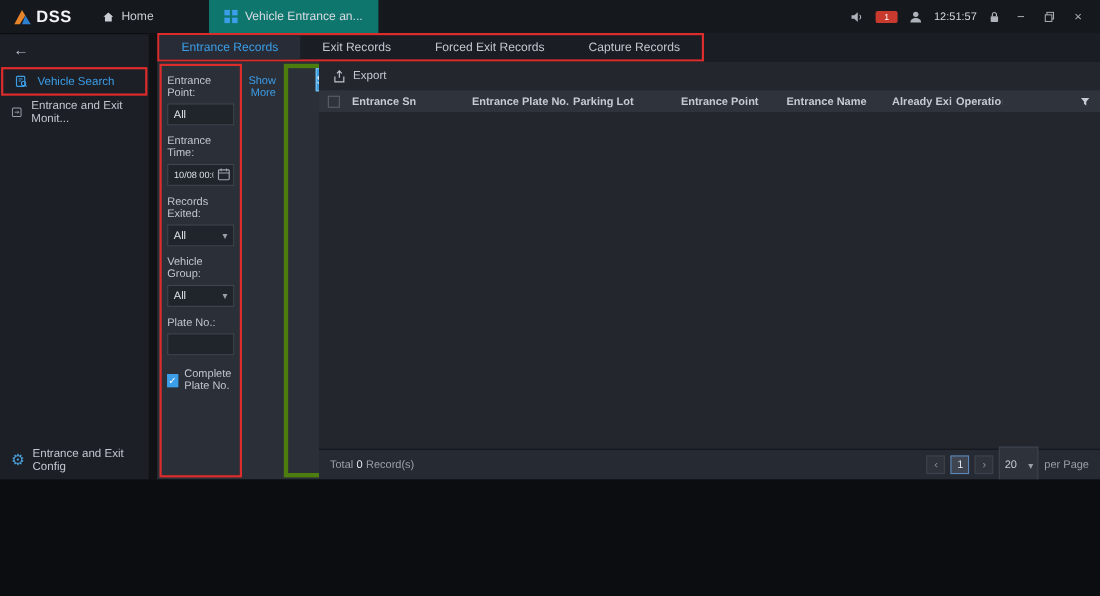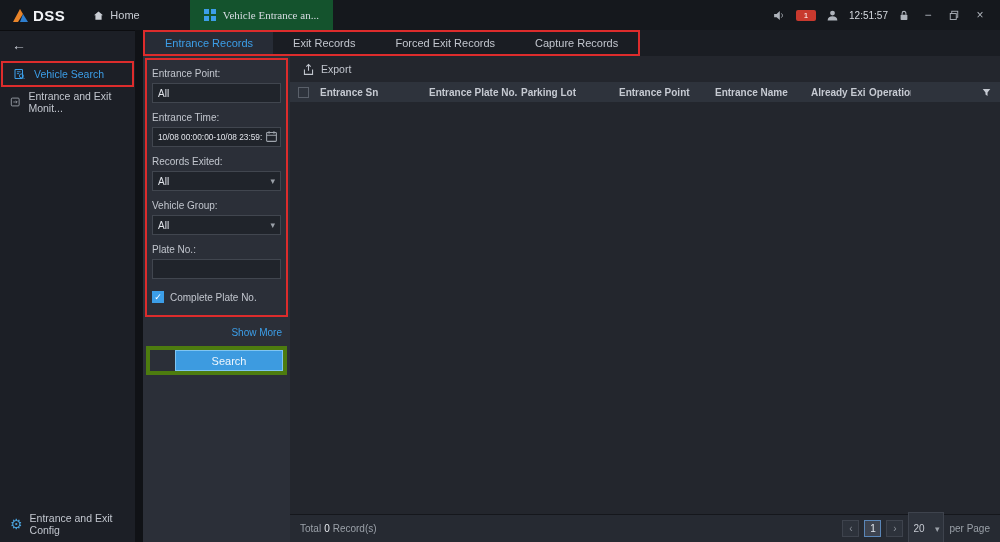--- a/index.html
+++ b/index.html
@@ -1,27 +1,27 @@
 <!DOCTYPE html>
 <html><head>
 <meta charset="utf-8">
 <style>
   * { margin:0; padding:0; box-sizing:border-box; }
   html,body { background:#0c0d10; }
   .app {
-    position:relative; width:1000px; height:542px; overflow:hidden;
+    position:relative; width:1000px; height:436px; overflow:hidden;
     font-family:"Liberation Sans", sans-serif; color:#c6cad2; background:#23262d;
     font-size:11px;
   }
   
   .topbar { height:30px; background:#15181d; display:flex; align-items:center; }
   .logo { display:flex; align-items:center; gap:4px; padding:0 12px; }
   .logo-text { color:#f2f4f7; font-weight:bold; font-size:15px; letter-spacing:.5px; }
   .top-home { display:flex; align-items:center; gap:6px; padding:0 16px; color:#c9cdd4; margin-right:34px; }
-  .top-tab-active { height:30px; display:flex; align-items:center; gap:7px; padding:0 14px; background:#14532d; color:#d8dce3;font-family:Liberation Serif, serif; }
+  .top-tab-active { height:30px; display:flex; align-items:center; gap:7px; padding:0 14px; background:#0f766e; color:#d8dce3; }
   .grid-icon { display:grid; grid-template-columns:5px 5px; grid-gap:2px; }
   .grid-icon span { width:5px; height:5px; background:#3c9ee8; display:block; }
   .top-spacer { flex:1; }
   .top-right { display:flex; align-items:center; gap:10px; padding-right:12px; color:#aeb3bb; }
   .alarm-badge { min-width:20px; height:11px; background:#c8392e; border-radius:2px; color:#fff;
     font-size:8px; display:flex; align-items:center; justify-content:center; padding:0 4px; }
   .time { color:#d6dae0; font-size:10px; }
   .winbtn { width:16px; text-align:center; font-size:12px; color:#aeb3bb; cursor:default; }
   
   .sidebar { position:absolute; top:30px; left:0; width:135px; bottom:0; background:#1c1f26; border-top:1px solid #0c0d10; }
@@ -31,21 +31,21 @@
   .side-bottom { position:absolute; bottom:6px; left:0; right:0; display:flex; align-items:center; gap:7px; padding:0 10px; font-size:10.5px; color:#c2c6ce; }
   .gear-glyph { color:#4a9fd8; font-size:14px; }
   
   .content { position:absolute; top:30px; left:135px; right:0; bottom:0; background:#101216; padding-left:8px; display:flex; flex-direction:column; }
   .content-top { height:26px; display:flex; background:#1a1d23; }
   .tabs { display:flex; border:2px solid #dd2c2c; }
   .tab { padding:0 20px; display:flex; align-items:center; color:#c2c6ce; }
   .tab.active { background:#272c36; color:#3c9ee8; }
   .content-body { flex:1; display:flex; min-height:0; }
   
-  .filter-panel { width:147px; background:#2b2f38; display:flex; flex-direction:column; padding:2px; }
+  .filter-panel { width:147px; background:#2b2f38; display:flex; flex-direction:row; padding:2px; }
   .filter-box { border:2px solid #dd2c2c; padding:6px 5px 12px; }
   .f-label { font-size:10px; color:#c2c6ce; margin:9px 0 4px; }
   .f-label.first { margin-top:2px; }
   .f-input { width:100%; height:20px; background:#20242b; border:1px solid #41464f; color:#e1e4ea;
     font-size:10px; padding:0 5px; font-family:"Liberation Sans", sans-serif; }
   .time-wrap { position:relative; }
   .time-wrap .f-input { padding-right:18px; font-size:8.3px; }
   .cal-btn { position:absolute; right:3px; top:3px; }
   .selectbox { width:100%; height:20px; background:#20242b; border:1px solid #41464f; color:#e1e4ea;
     font-size:10px; padding:0 5px; display:flex; align-items:center; justify-content:space-between; }

